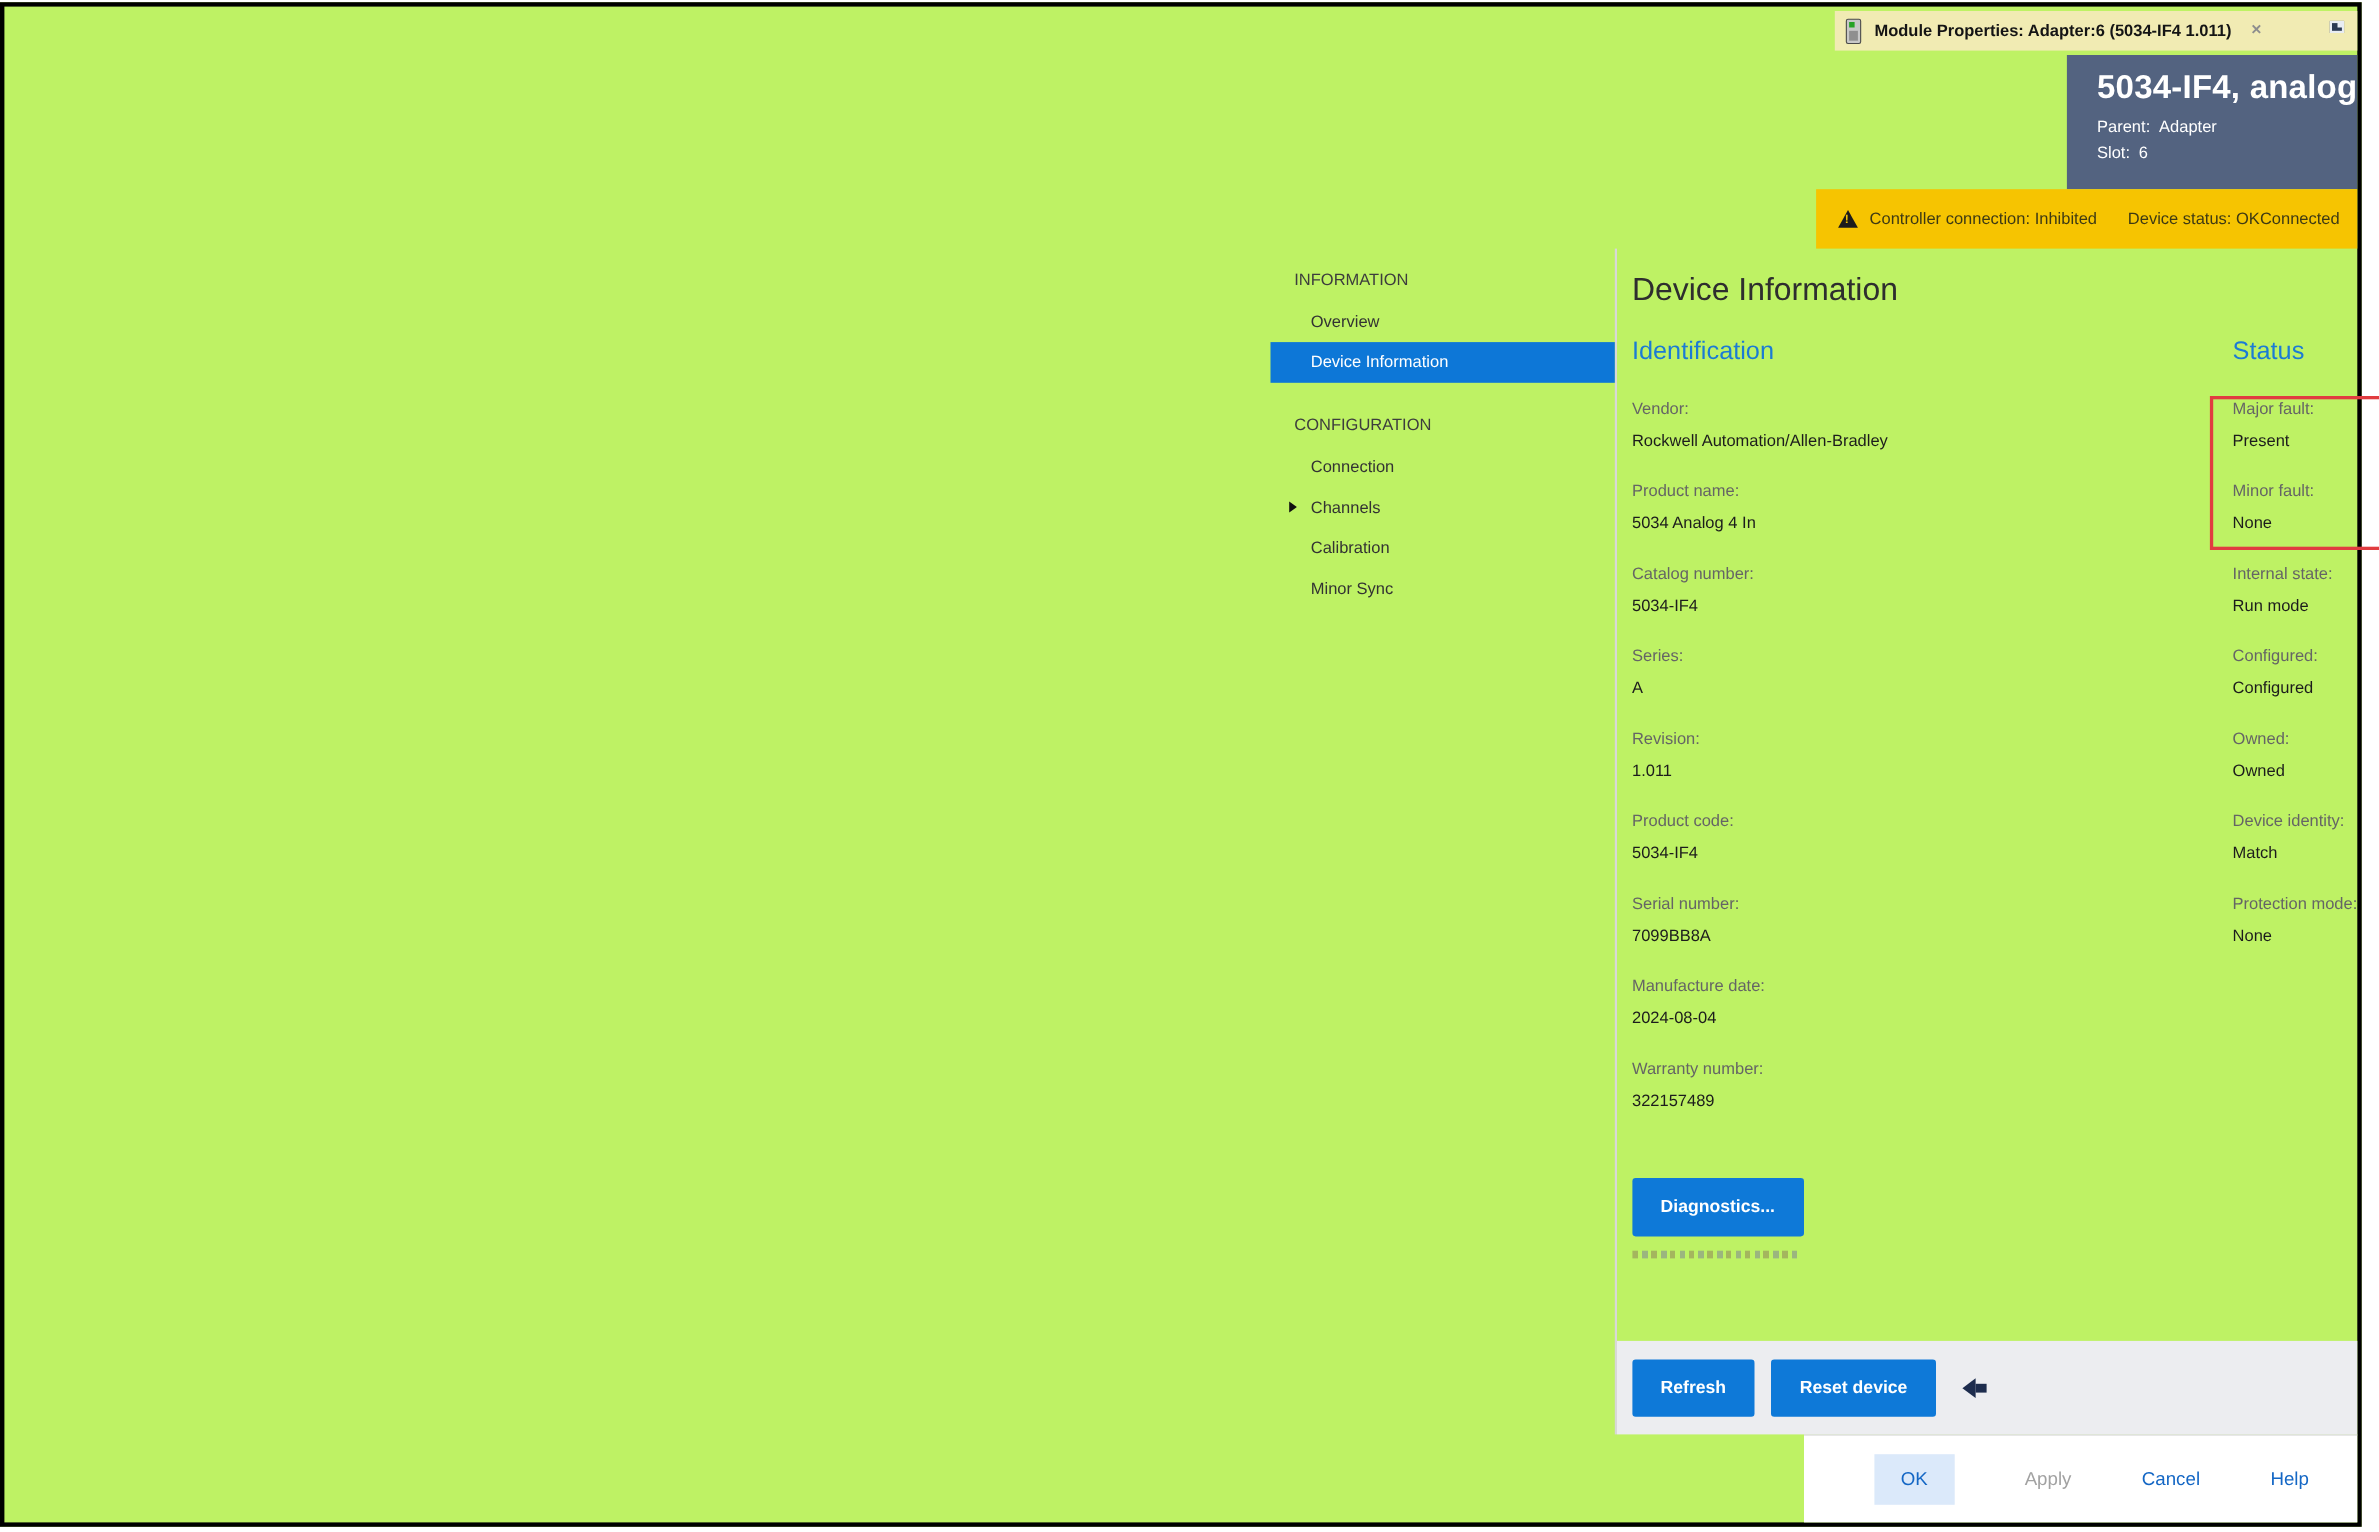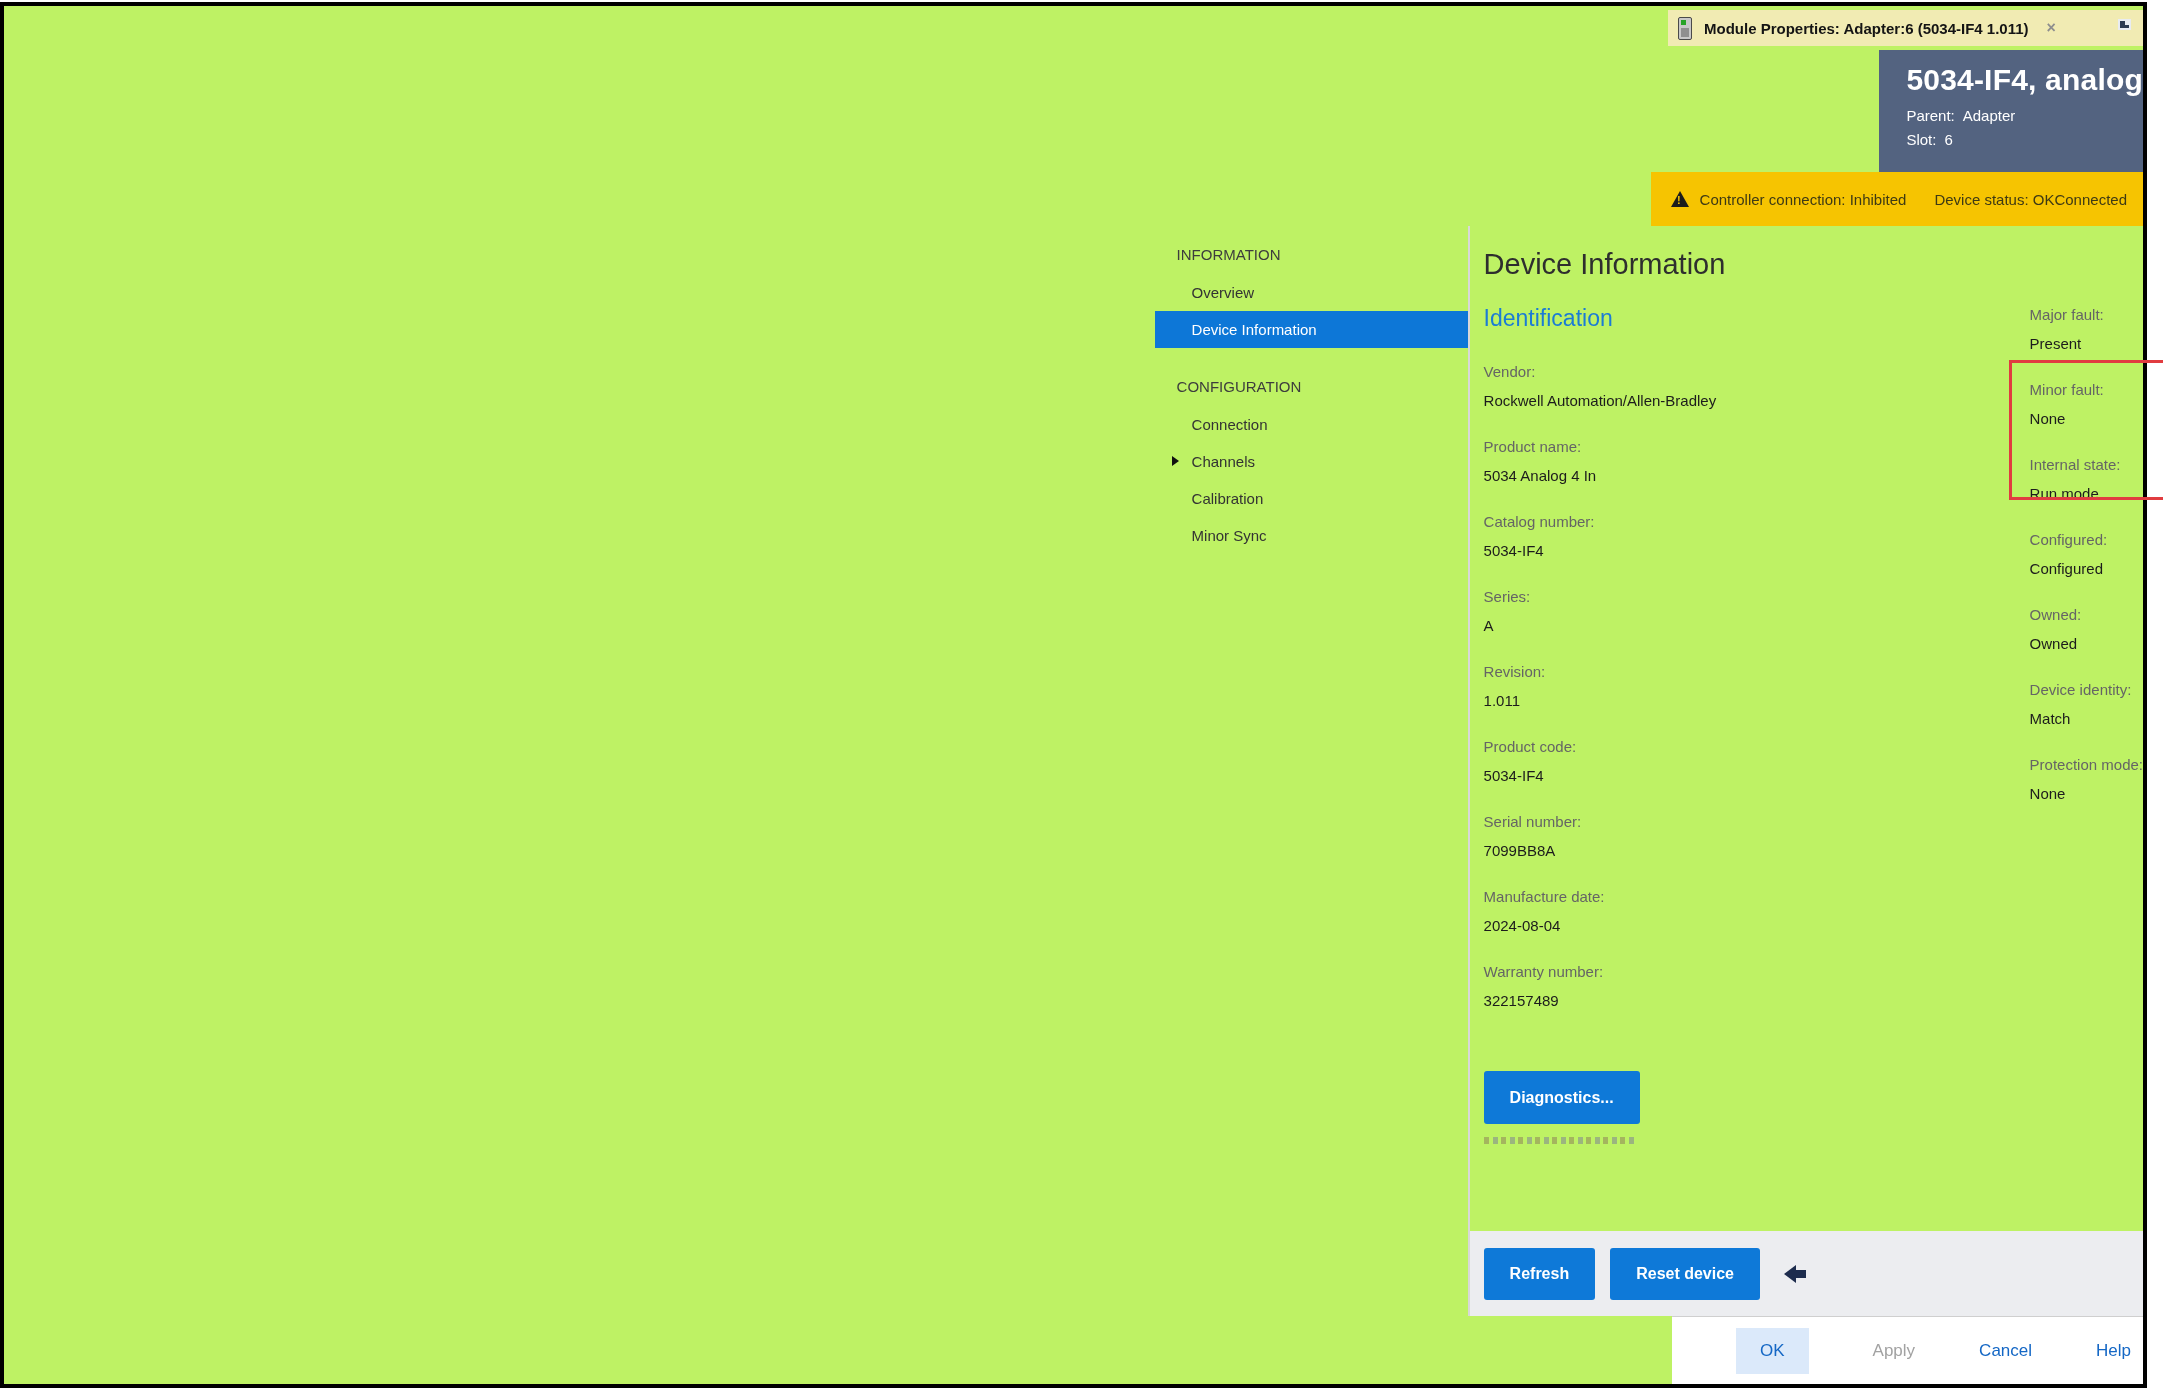--- a/index.html
+++ b/index.html
@@ -67,21 +67,21 @@
   .artifact-redacted { margin-top:13px; width:152px; height:7px; opacity:.5; filter:blur(.6px);
     background:repeating-linear-gradient(90deg,#8c7a5a 0 5px, transparent 5px 9px, #7a7a9a 9px 14px, transparent 14px 17px); }
   .artifact-reddash { position:absolute; left:1228px; top:991px; width:11px; height:4px; background:#e03a3a; }
 
   .actionbar { height:85px; background:#ecedf0; display:flex; align-items:center; padding-left:14px; gap:15px; flex-shrink:0; }
   .back-arrow { margin-left:9px; display:flex; align-items:center; }
   .back-arrow .head { width:0; height:0; border-top:9px solid transparent; border-bottom:9px solid transparent; border-right:12px solid #1d2c4d; }
   .back-arrow .stem { width:10px; height:8px; background:#1d2c4d; }
 
   
-  .footer { height:68px; background:#fff; border-top:1px solid #cfcfcf; display:flex; align-items:center; justify-content:flex-end; padding-right:12px; flex-shrink:0; }
+  .footer { height:80px; background:#fff; border-top:1px solid #cfcfcf; display:flex; align-items:center; justify-content:flex-end; padding-right:44px; flex-shrink:0; }
   .f-btn { font-family:"Liberation Sans",sans-serif; font-size:17px; background:transparent; border:none; cursor:pointer; margin-left:64px; }
   .f-ok { background:#dbe9fa; color:#1467c5; padding:13px 24px; }
   .f-apply { color:#a2a2a2; cursor:default; }
   .f-cancel, .f-help { color:#1467c5; }
 </style>
 </head>
 <body>
 
 <div class="frame">
 
@@ -177,20 +177,21 @@
             <div class="field">
               <div class="lbl">Warranty number:</div>
               <div class="val">322157489</div>
             </div>
 
             <button class="btn-blue diag-btn">Diagnostics...</button>
             <div class="artifact-redacted"></div>
           </div>
 
           <div class="col-status">
+            <div class="sec-heading">Status</div>
             <div class="red-box"></div>
 
             <div class="field">
               <div class="lbl">Major fault:</div>
               <div class="val">Present</div>
             </div>
             <div class="field">
               <div class="lbl">Minor fault:</div>
               <div class="val">None</div>
             </div>

